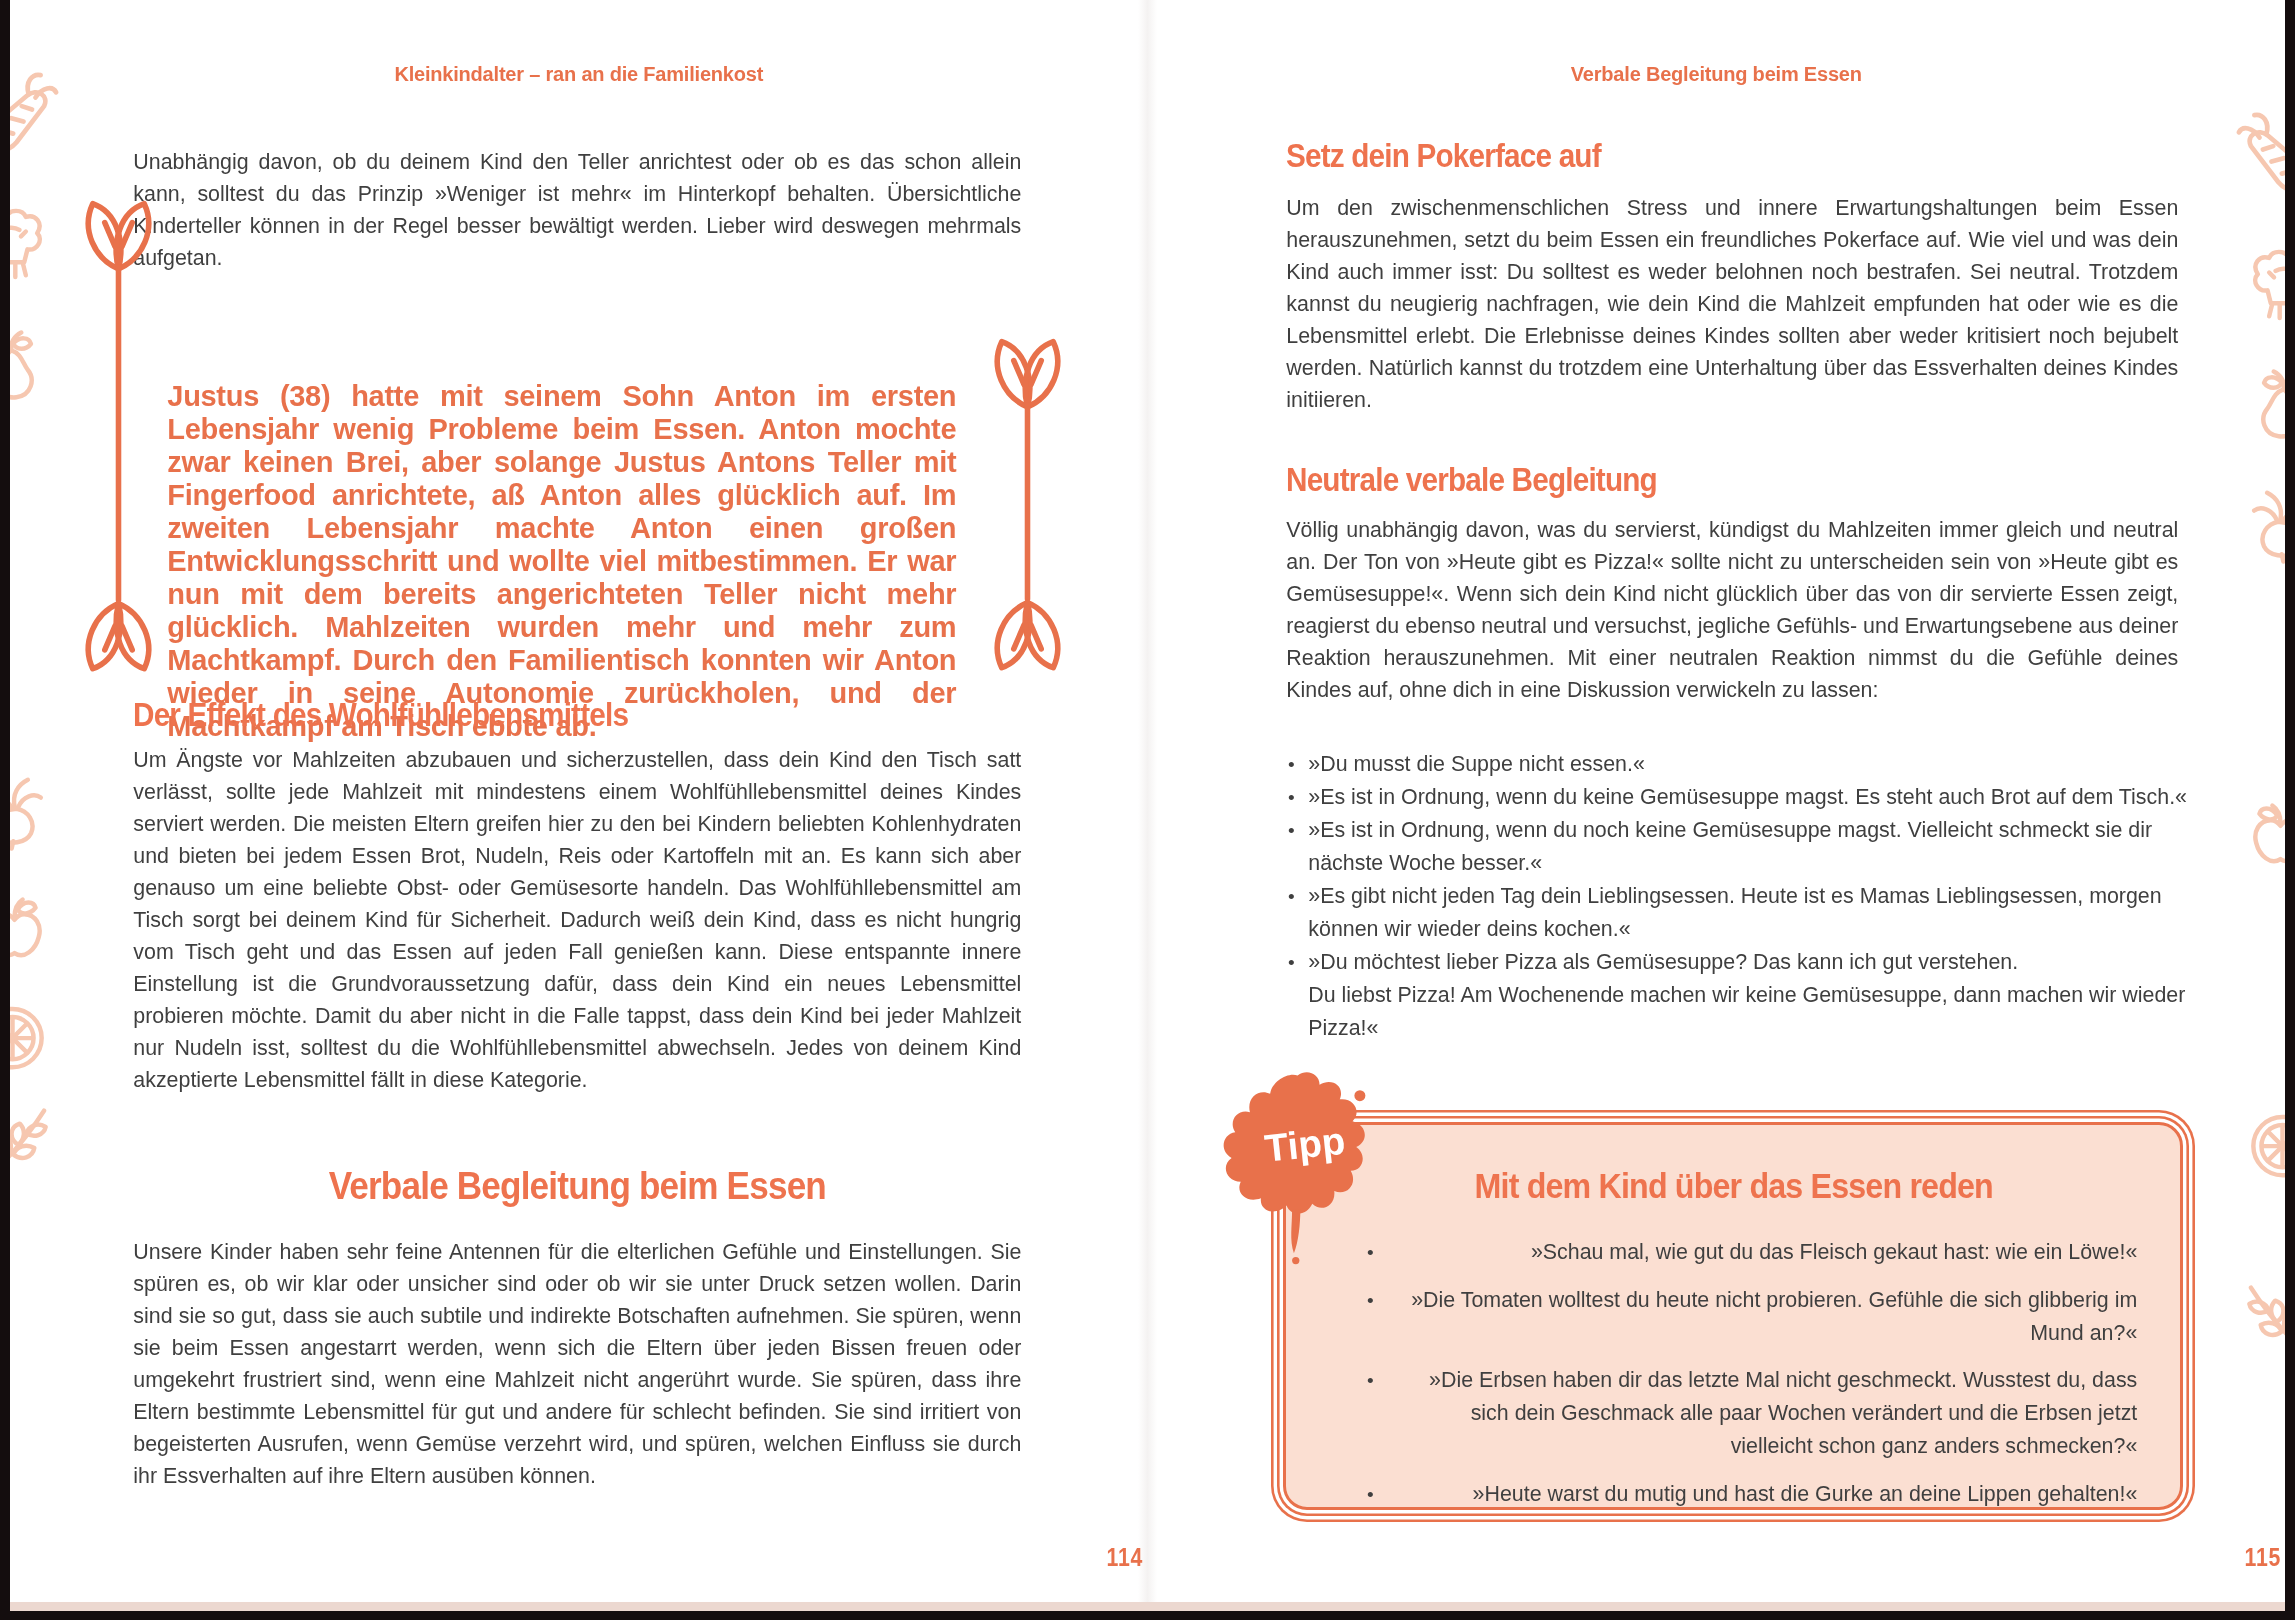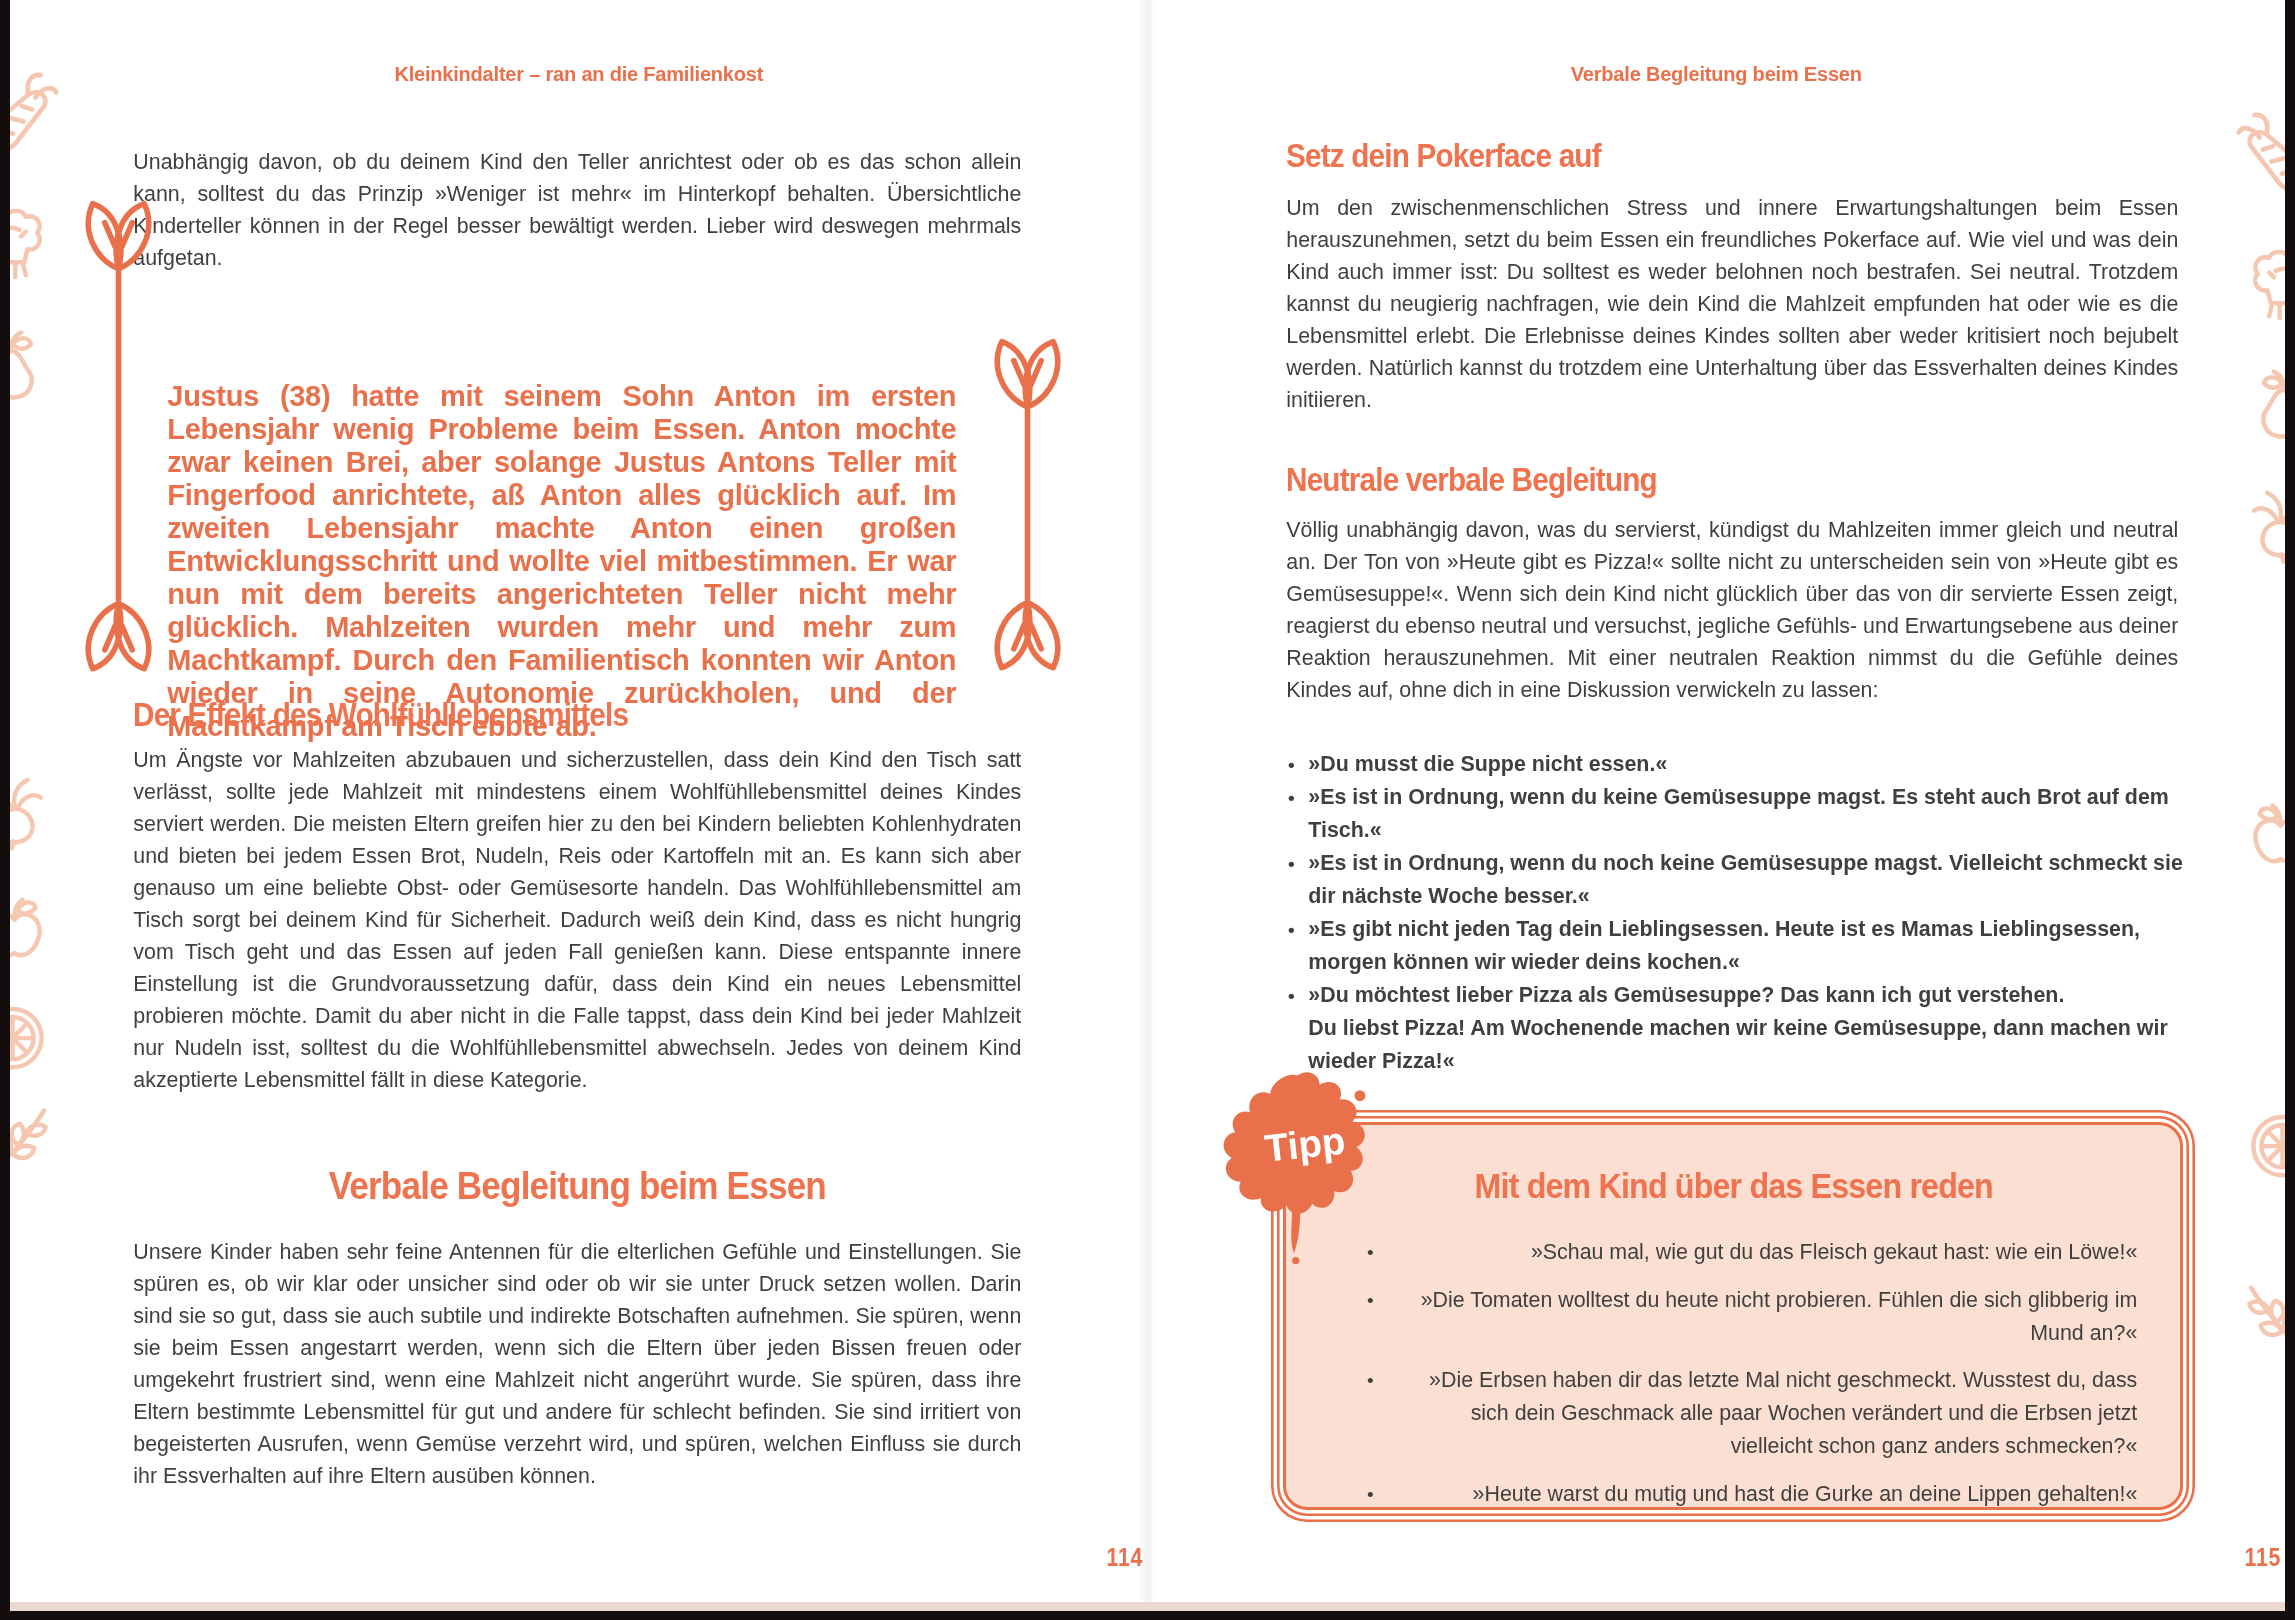--- a/index.html
+++ b/index.html
@@ -35,21 +35,21 @@
   .page-right .sec-head{left:139px;}
   .chap-head{position:absolute;left:123px;width:888px;text-align:center;font-size:39px;}
   .chap-head .squeeze{display:inline-block;transform:scaleX(.9);transform-origin:center center;}
 
   .quote{position:absolute;left:157px;width:789px;top:380px;
     color:var(--accent);font-weight:700;font-size:29px;line-height:33px;
     text-align:justify;letter-spacing:-0.3px;}
 
   ul{list-style:none;}
   .bullet-list{position:absolute;left:139px;width:909px;font-size:21.4px;line-height:33px;}
-  .bullet-list li{position:relative;padding-left:22px;white-space:pre-line;font-weight:bold;}
+  .bullet-list li{position:relative;padding-left:22px;white-space:pre-line;}
   .bullet-list li::before{content:"\2022";position:absolute;left:1.7px;top:0;font-size:19px;}
 
   .page-num{position:absolute;left:0;width:100%;text-align:right;top:1542px;
     color:var(--accent);font-weight:700;font-size:26.6px;}
   .page-num .squeeze{display:inline-block;transform:scaleX(.8);letter-spacing:0.9px;}
 
   .tipbox{position:absolute;left:136px;top:1122px;width:900px;height:388px;
     background:var(--tipfill);border:3.4px solid var(--accent);border-radius:24px;
     box-shadow:0 0 0 3.4px #fff,0 0 0 6px var(--accent),0 0 0 9.4px #fff,0 0 0 12px var(--accent);}
   .tip-title{position:absolute;left:0;top:41px;width:100%;text-align:center;font-size:35px;}
@@ -208,21 +208,21 @@
           <circle fill="#E8714B" cx="82" cy="208" r="4"></circle>
           <circle fill="#E8714B" cx="152" cy="28" r="6"></circle>
           <text x="48" y="97" transform="rotate(-6 80 80)" font-family="Liberation Sans, sans-serif" font-weight="700" font-size="42" fill="#ffffff">Tipp</text>
         </svg>
       </div>
       <div class="tip-title disp">
         <span class="squeeze">Mit dem Kind über das Essen reden</span>
       </div>
       <ul class="tip-list">
           <li>»Schau mal, wie gut du das Fleisch gekaut hast: wie ein Löwe!«</li>
-          <li>»Die Tomaten wolltest du heute nicht probieren. Fühlen die sich glibberig im Mund an?«</li>
+          <li>»Die Tomaten wolltest du heute nicht probieren. Gefühle die sich glibberig im Mund an?«</li>
           <li>»Die Erbsen haben dir das letzte Mal nicht geschmeckt. Wusstest du, dass sich dein Geschmack alle paar Wochen verändert und die Erbsen jetzt vielleicht schon ganz anders schmecken?«</li>
           <li>»Heute warst du mutig und hast die Gurke an deine Lippen gehalten!«</li>
         </ul>
     </div>
 
     <div class="page-num">
       <span class="squeeze">115</span>
     </div>
   </div>
 

